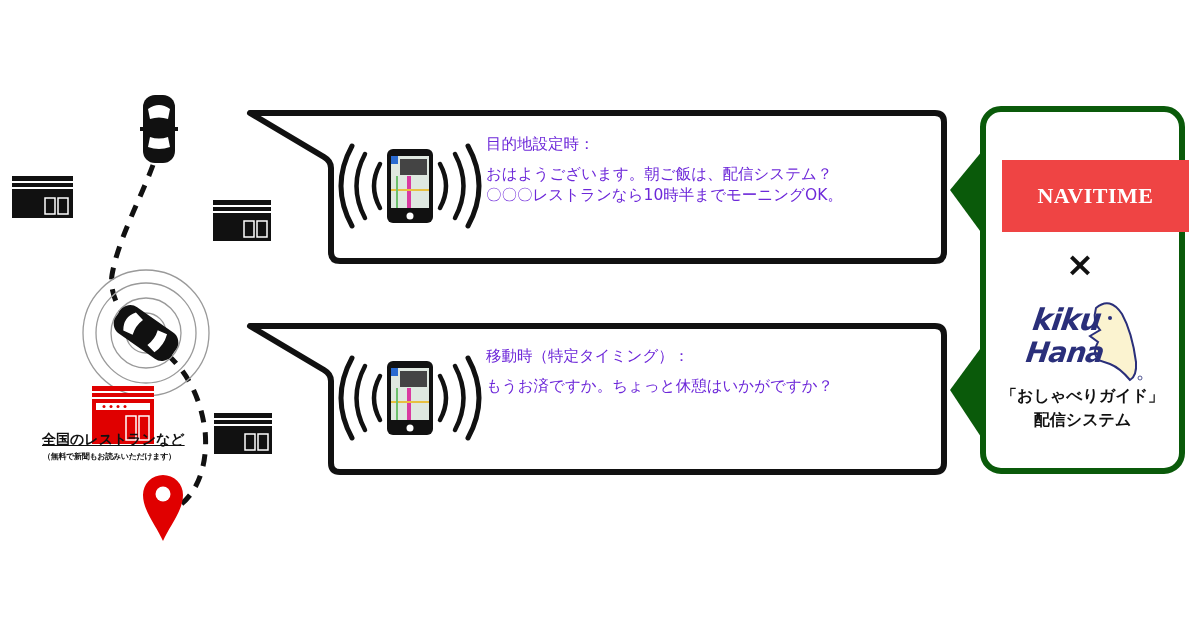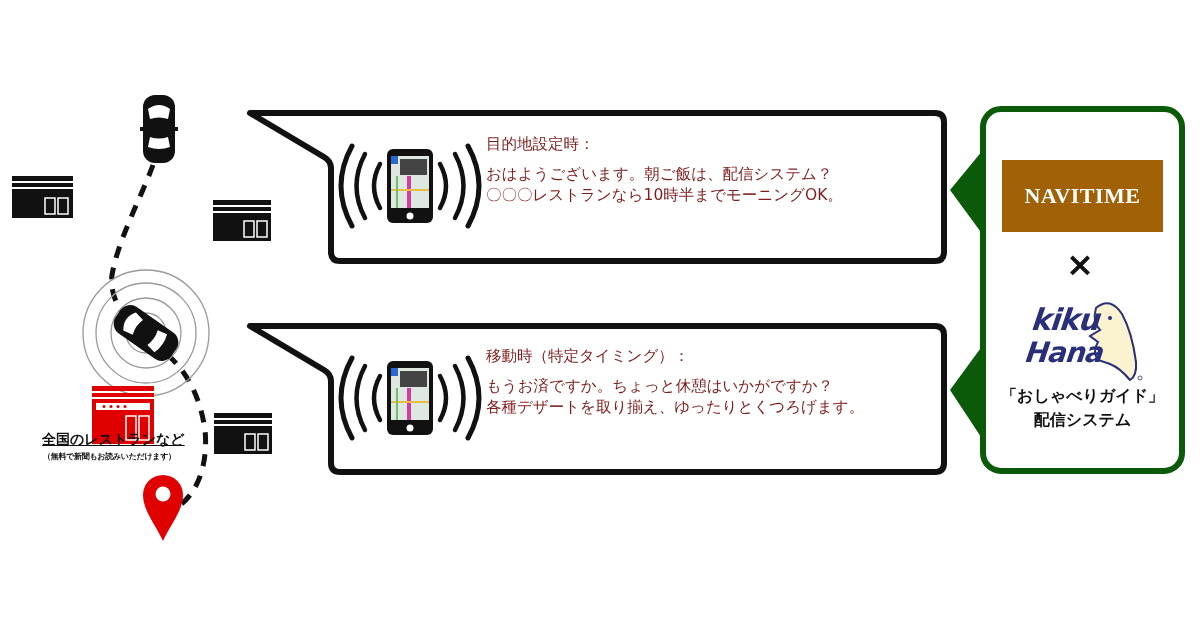--- a/index.html
+++ b/index.html
@@ -1,23 +1,23 @@
 <!DOCTYPE html>
 <html><head>
 <meta charset="utf-8">
 <style>
   html, body { margin:0; padding:0; background:#ffffff; }
   body { width:1200px; height:630px; position:relative; overflow:hidden;
          font-family:"DejaVu Sans", "Liberation Sans", sans-serif; color:#111; }
   svg.layer { position:absolute; left:0; top:0; }
-  .bubble-text { position:absolute; font-size:15.5px; line-height:21px; color:#7f1d1d; white-space:nowrap; }
+  .bubble-text { position:absolute; font-size:15.5px; line-height:21px; color:#6d28d9; white-space:nowrap; }
   .bubble-text .heading { display:block; margin-bottom:9px; font-weight:normal; }
   .bubble-text .line { display:block; }
-  .navitime-box { position:absolute; left:1002px; top:160px; width:161px; height:72px;
-                  background:#a16207; color:#ffffff; display:flex; align-items:center; justify-content:center;
+  .navitime-box { position:absolute; left:1002px; top:160px; width:187px; height:72px;
+                  background:#ef4444; color:#ffffff; display:flex; align-items:center; justify-content:center;
                   font-family:"Liberation Serif", "DejaVu Serif", serif; font-weight:bold; font-size:22px; letter-spacing:0.5px; }
   .times { position:absolute; left:1040px; top:244px; width:80px; text-align:center; font-size:34px; font-weight:bold; line-height:40px; }
   .system-text { position:absolute; left:980px; width:205px; text-align:center; font-size:16px; line-height:22px; font-weight:bold; }
   .caption { position:absolute; font-size:14px; font-weight:bold; white-space:nowrap; }
   .subcaption { position:absolute; font-size:8px; font-weight:bold; white-space:nowrap; letter-spacing:-0.3px; }
 </style>
 </head>
 <body>
 
 <svg class="layer" width="1200" height="630" viewBox="0 0 1200 630">
@@ -147,19 +147,18 @@
 
 <div class="bubble-text" style="left:486px; top:134px;">
   <span class="heading">目的地設定時：</span>
   <span class="line">おはようございます。朝ご飯は、配信システム？</span>
   <span class="line">〇〇〇レストランなら10時半までモーニングOK。</span>
 </div>
 
 <div class="bubble-text" style="left:486px; top:346px;">
   <span class="heading">移動時（特定タイミング）：</span>
   <span class="line">もうお済ですか。ちょっと休憩はいかがですか？</span>
-  <span class="line">各種デザートを取り揃え、ゆったりとくつろげます。</span>
 </div>
 
 <div class="navitime-box">NAVITIME</div>
 <div class="times">×</div>
 <div class="system-text" style="top:385px;">「おしゃべりガイド」</div>
 <div class="system-text" style="top:409px;">配信システム</div>
 
 </body></html>

